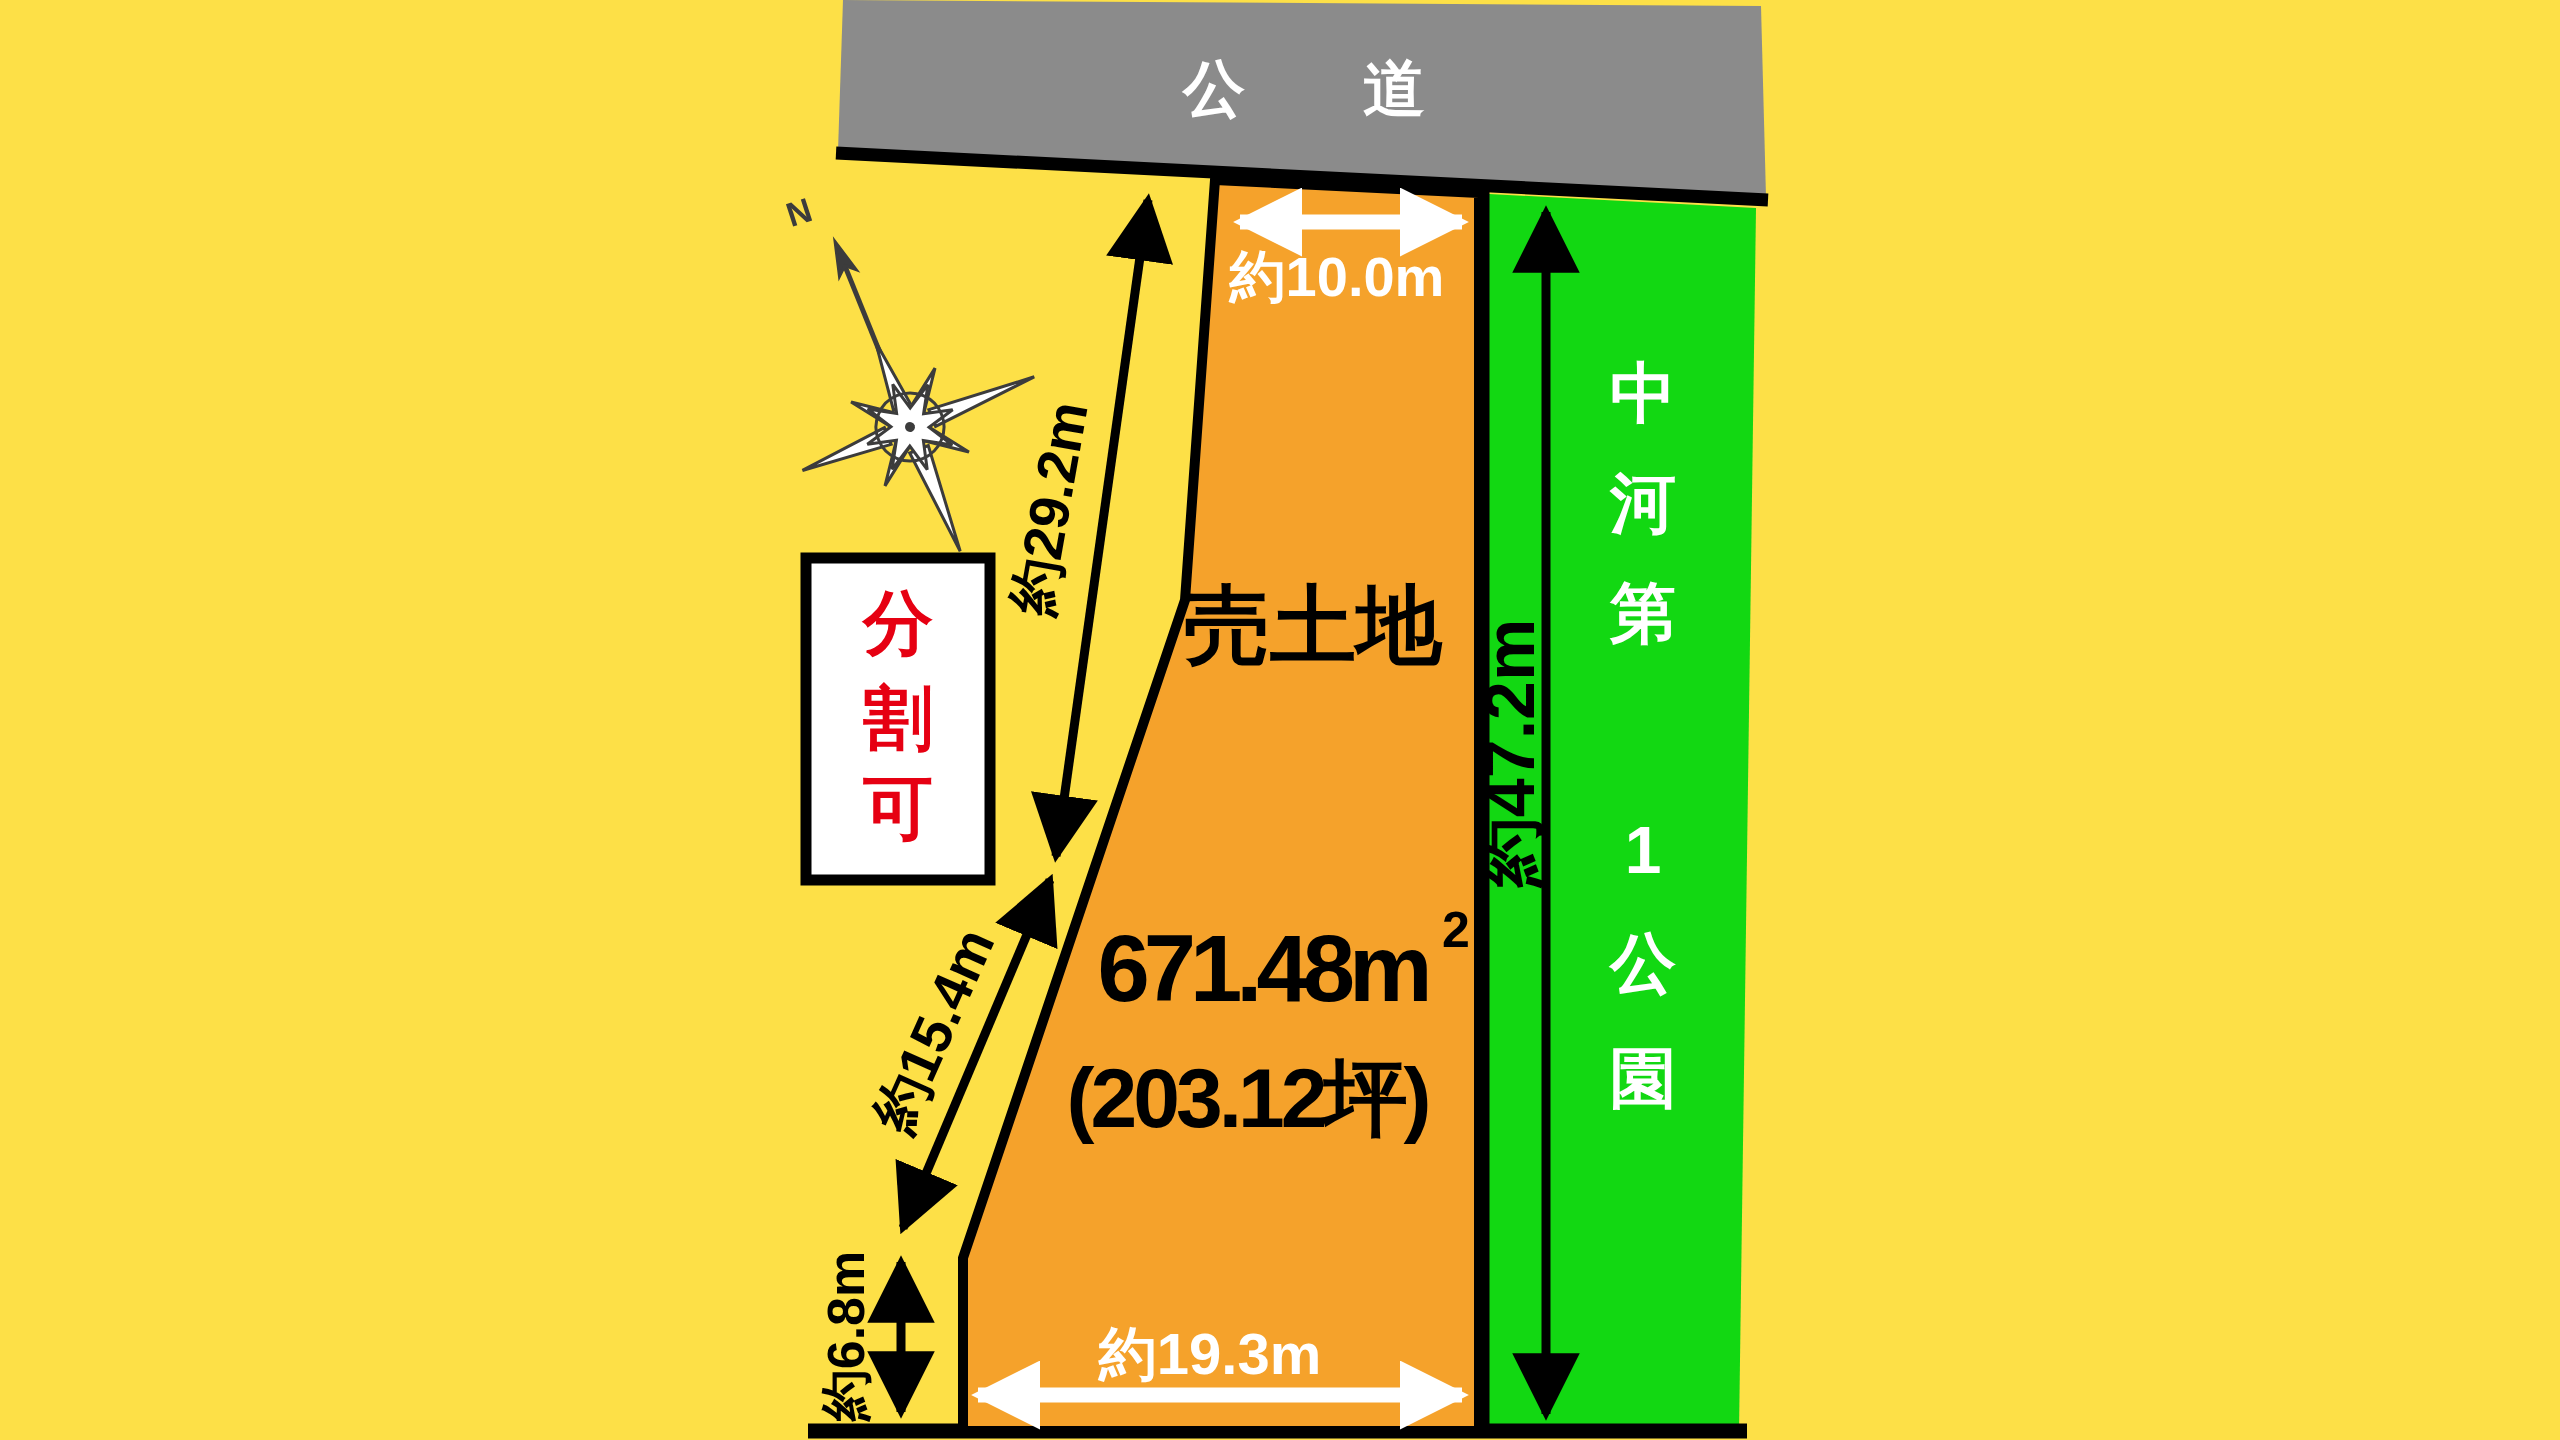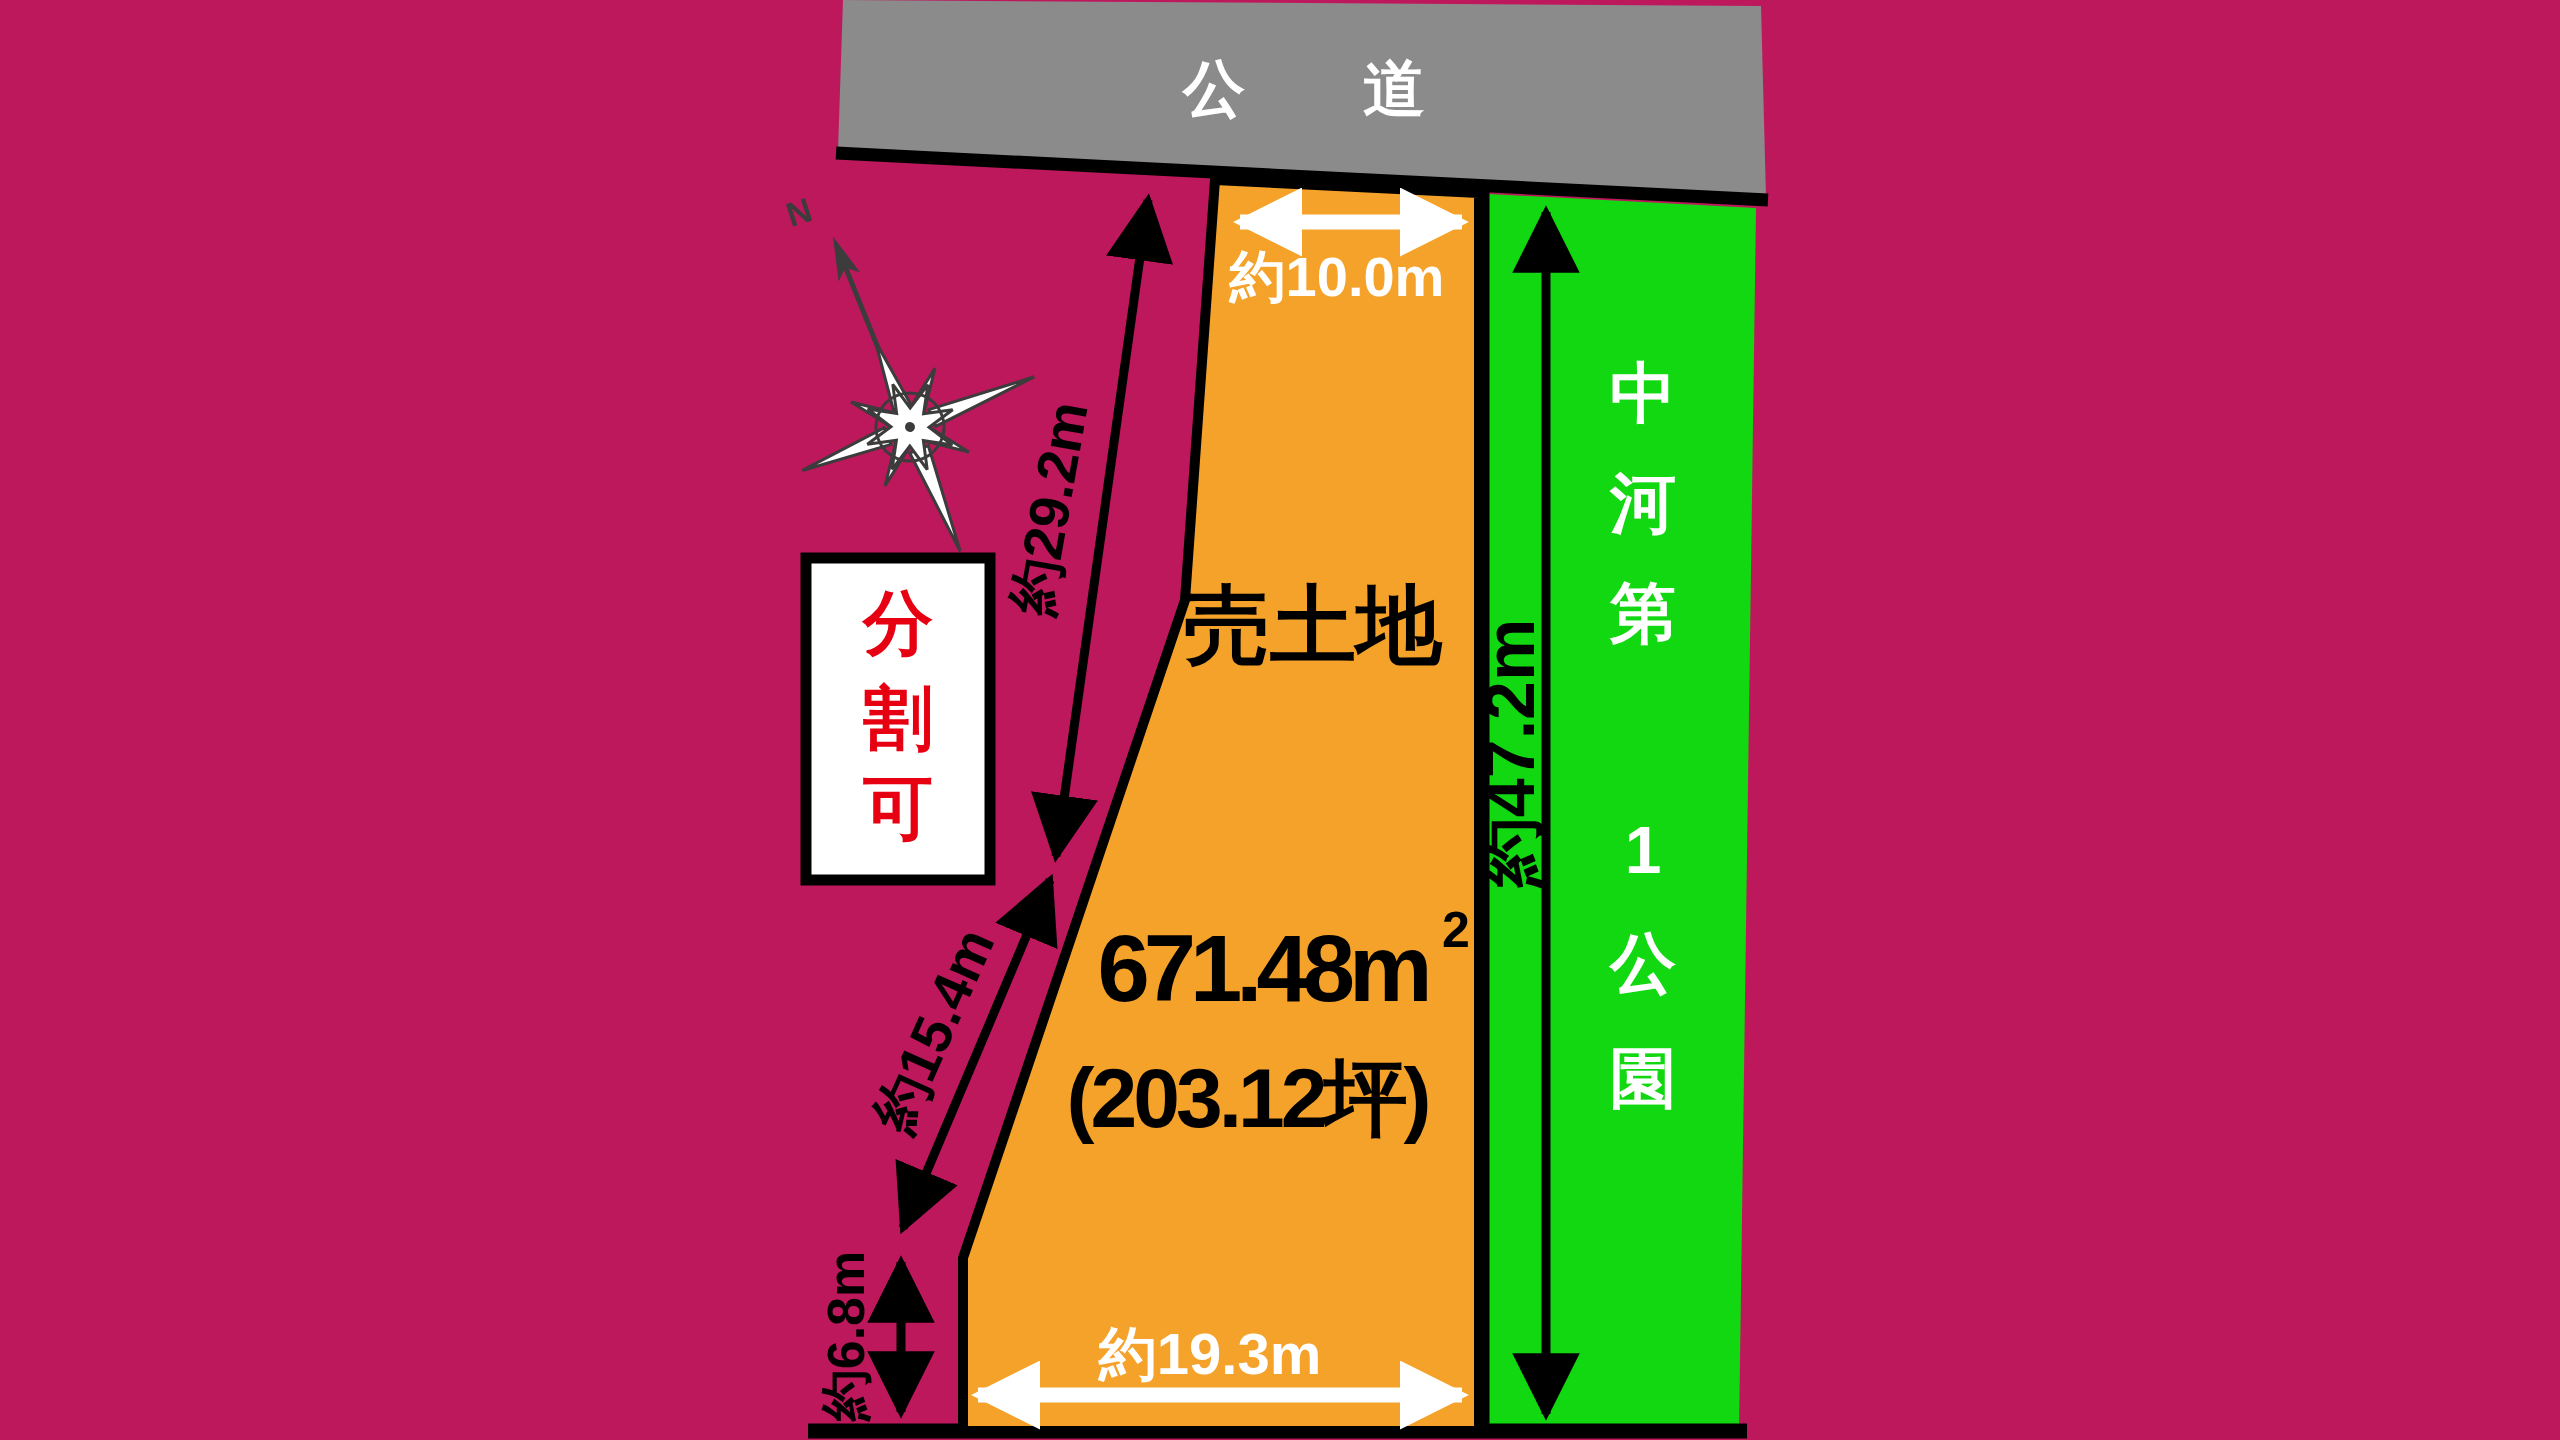--- a/index.html
+++ b/index.html
@@ -1,16 +1,16 @@
 <!DOCTYPE html>
 <html><head>
 <meta charset="utf-8">
 <style>
   html,body{margin:0;padding:0;background:#ffffff;}
-  .stage{position:relative;width:2560px;height:1440px;background:#be185d;overflow:hidden;}
+  .stage{position:relative;width:2560px;height:1440px;background:#fde047;overflow:hidden;}
   svg{position:absolute;left:0;top:0;}
   text{font-family:"Liberation Sans","DejaVu Sans",sans-serif;font-weight:bold;}
   .t-white{fill:#ffffff;}
   .t-black{fill:#000000;}
   .t-red{fill:#e60012;}
   .t-compass{fill:#3c3c3c;}
 </style>
 </head>
 <body>
 

